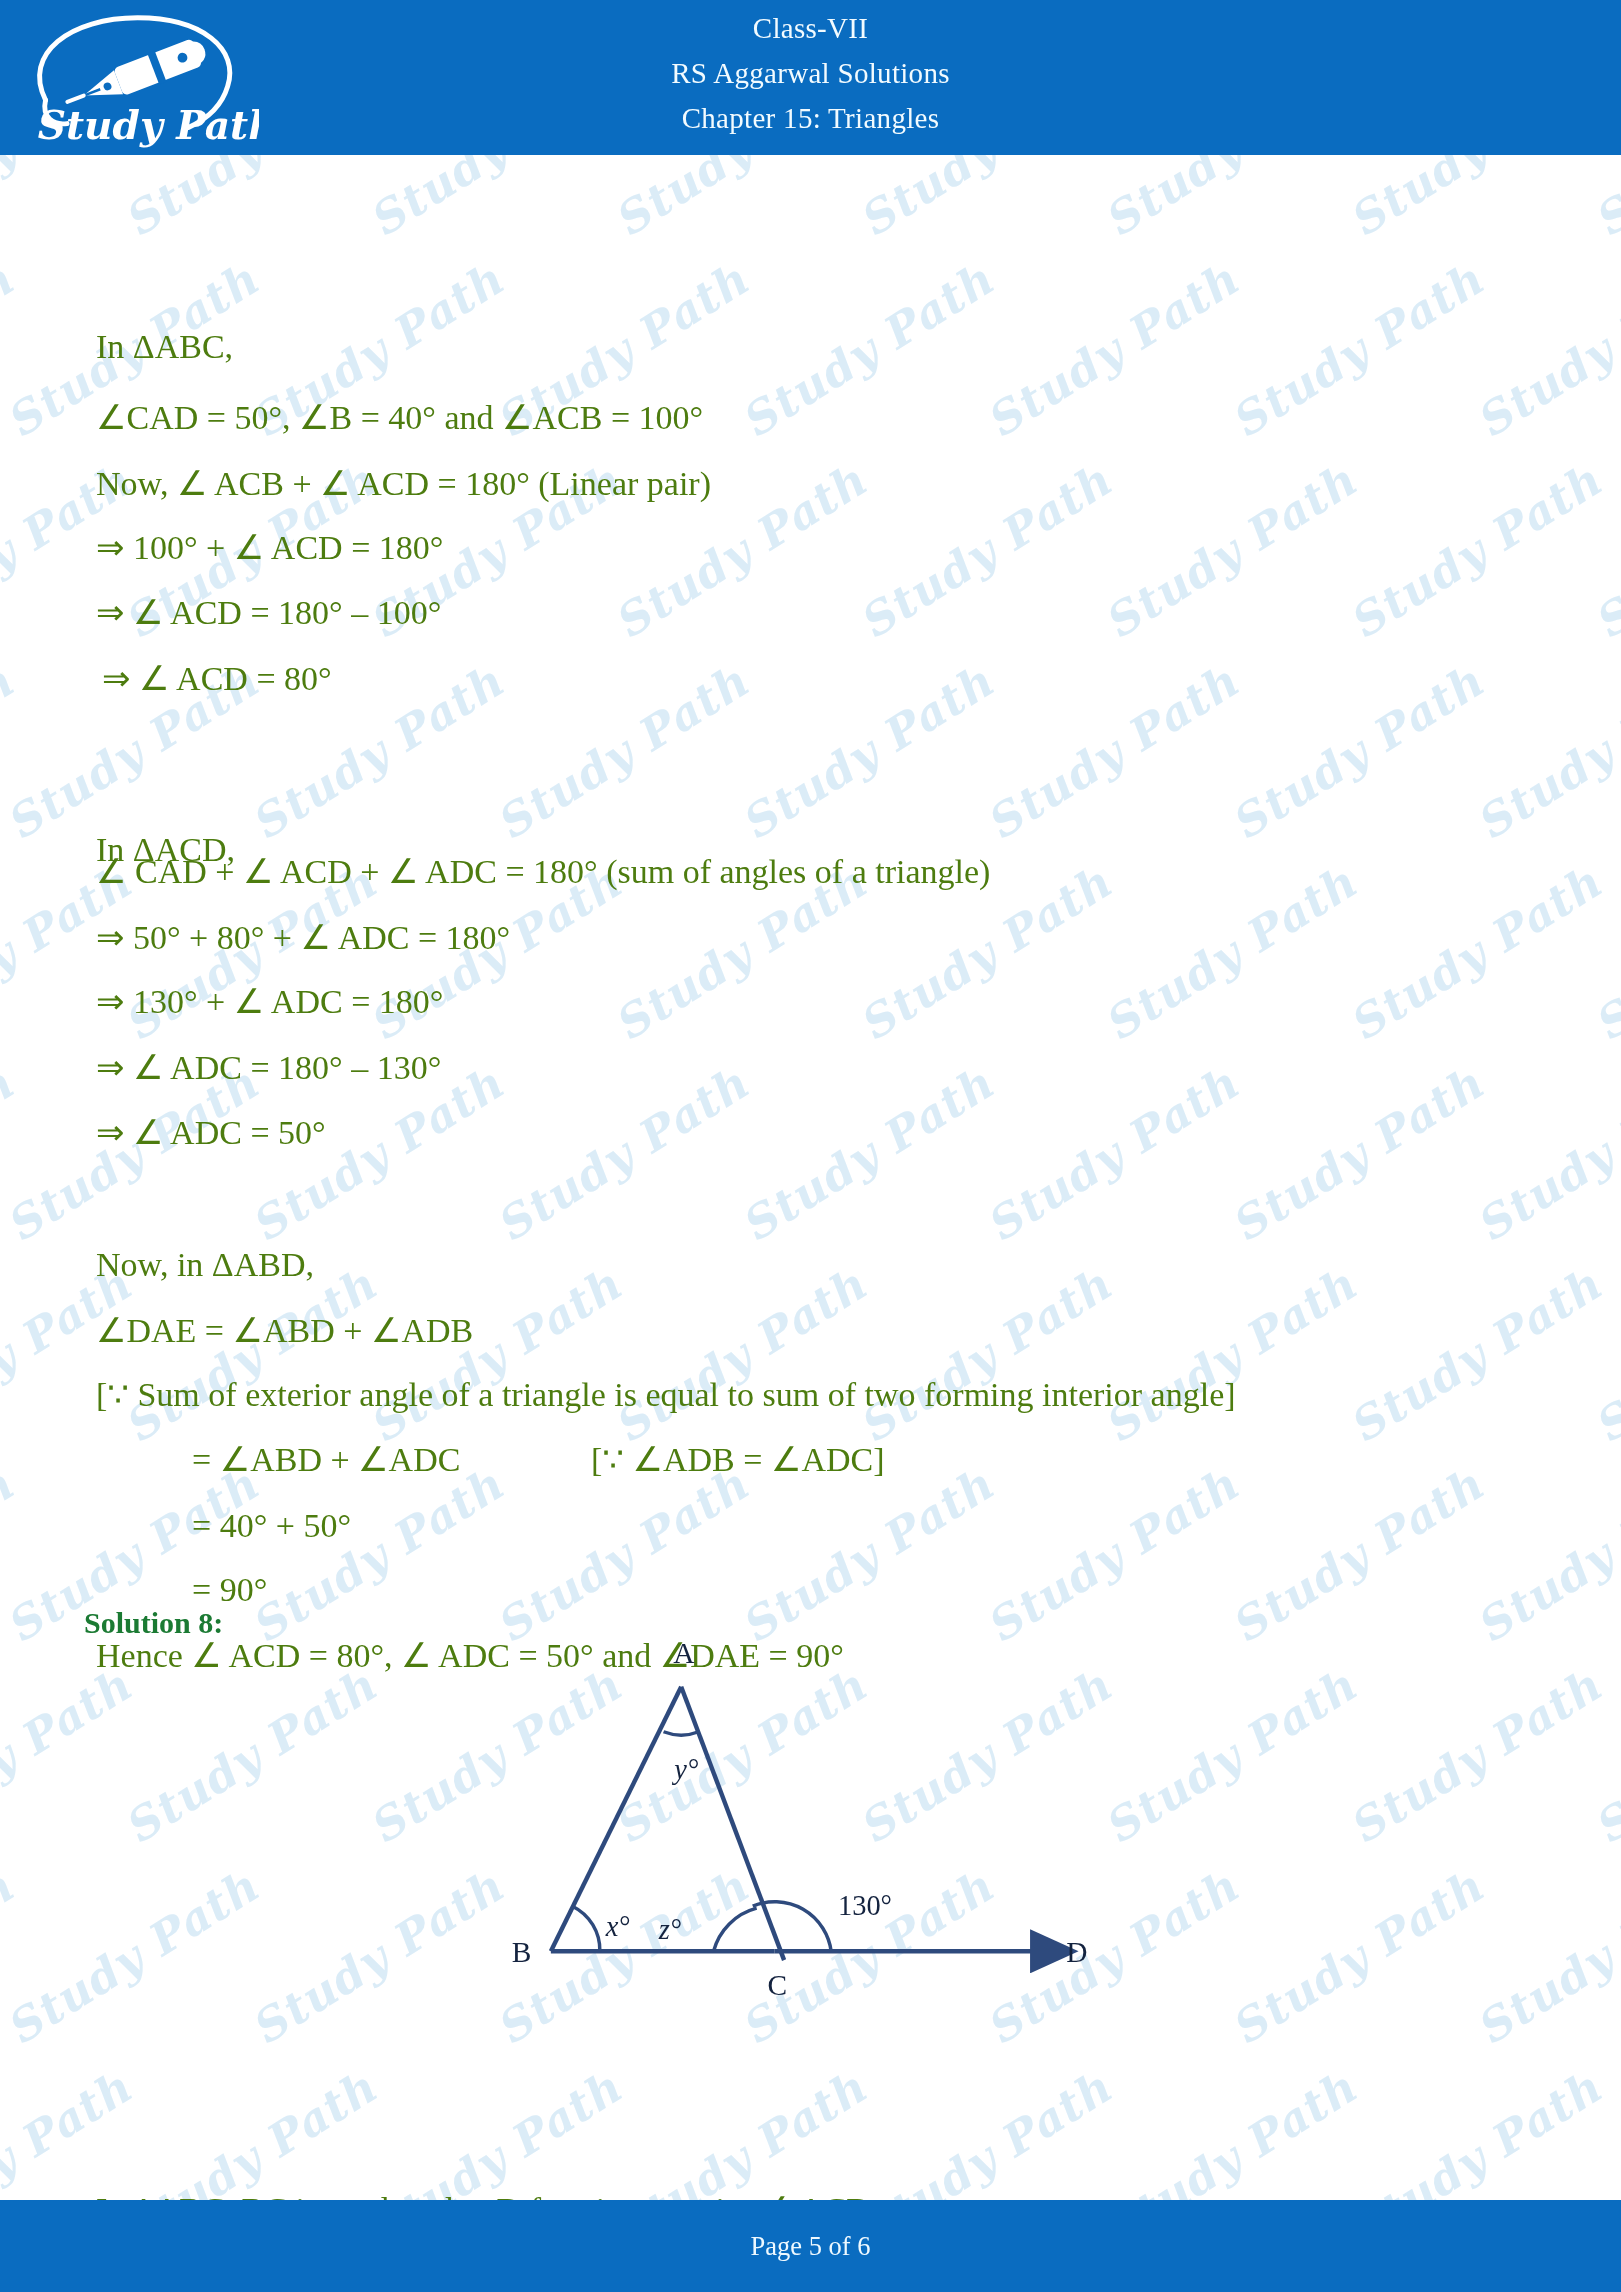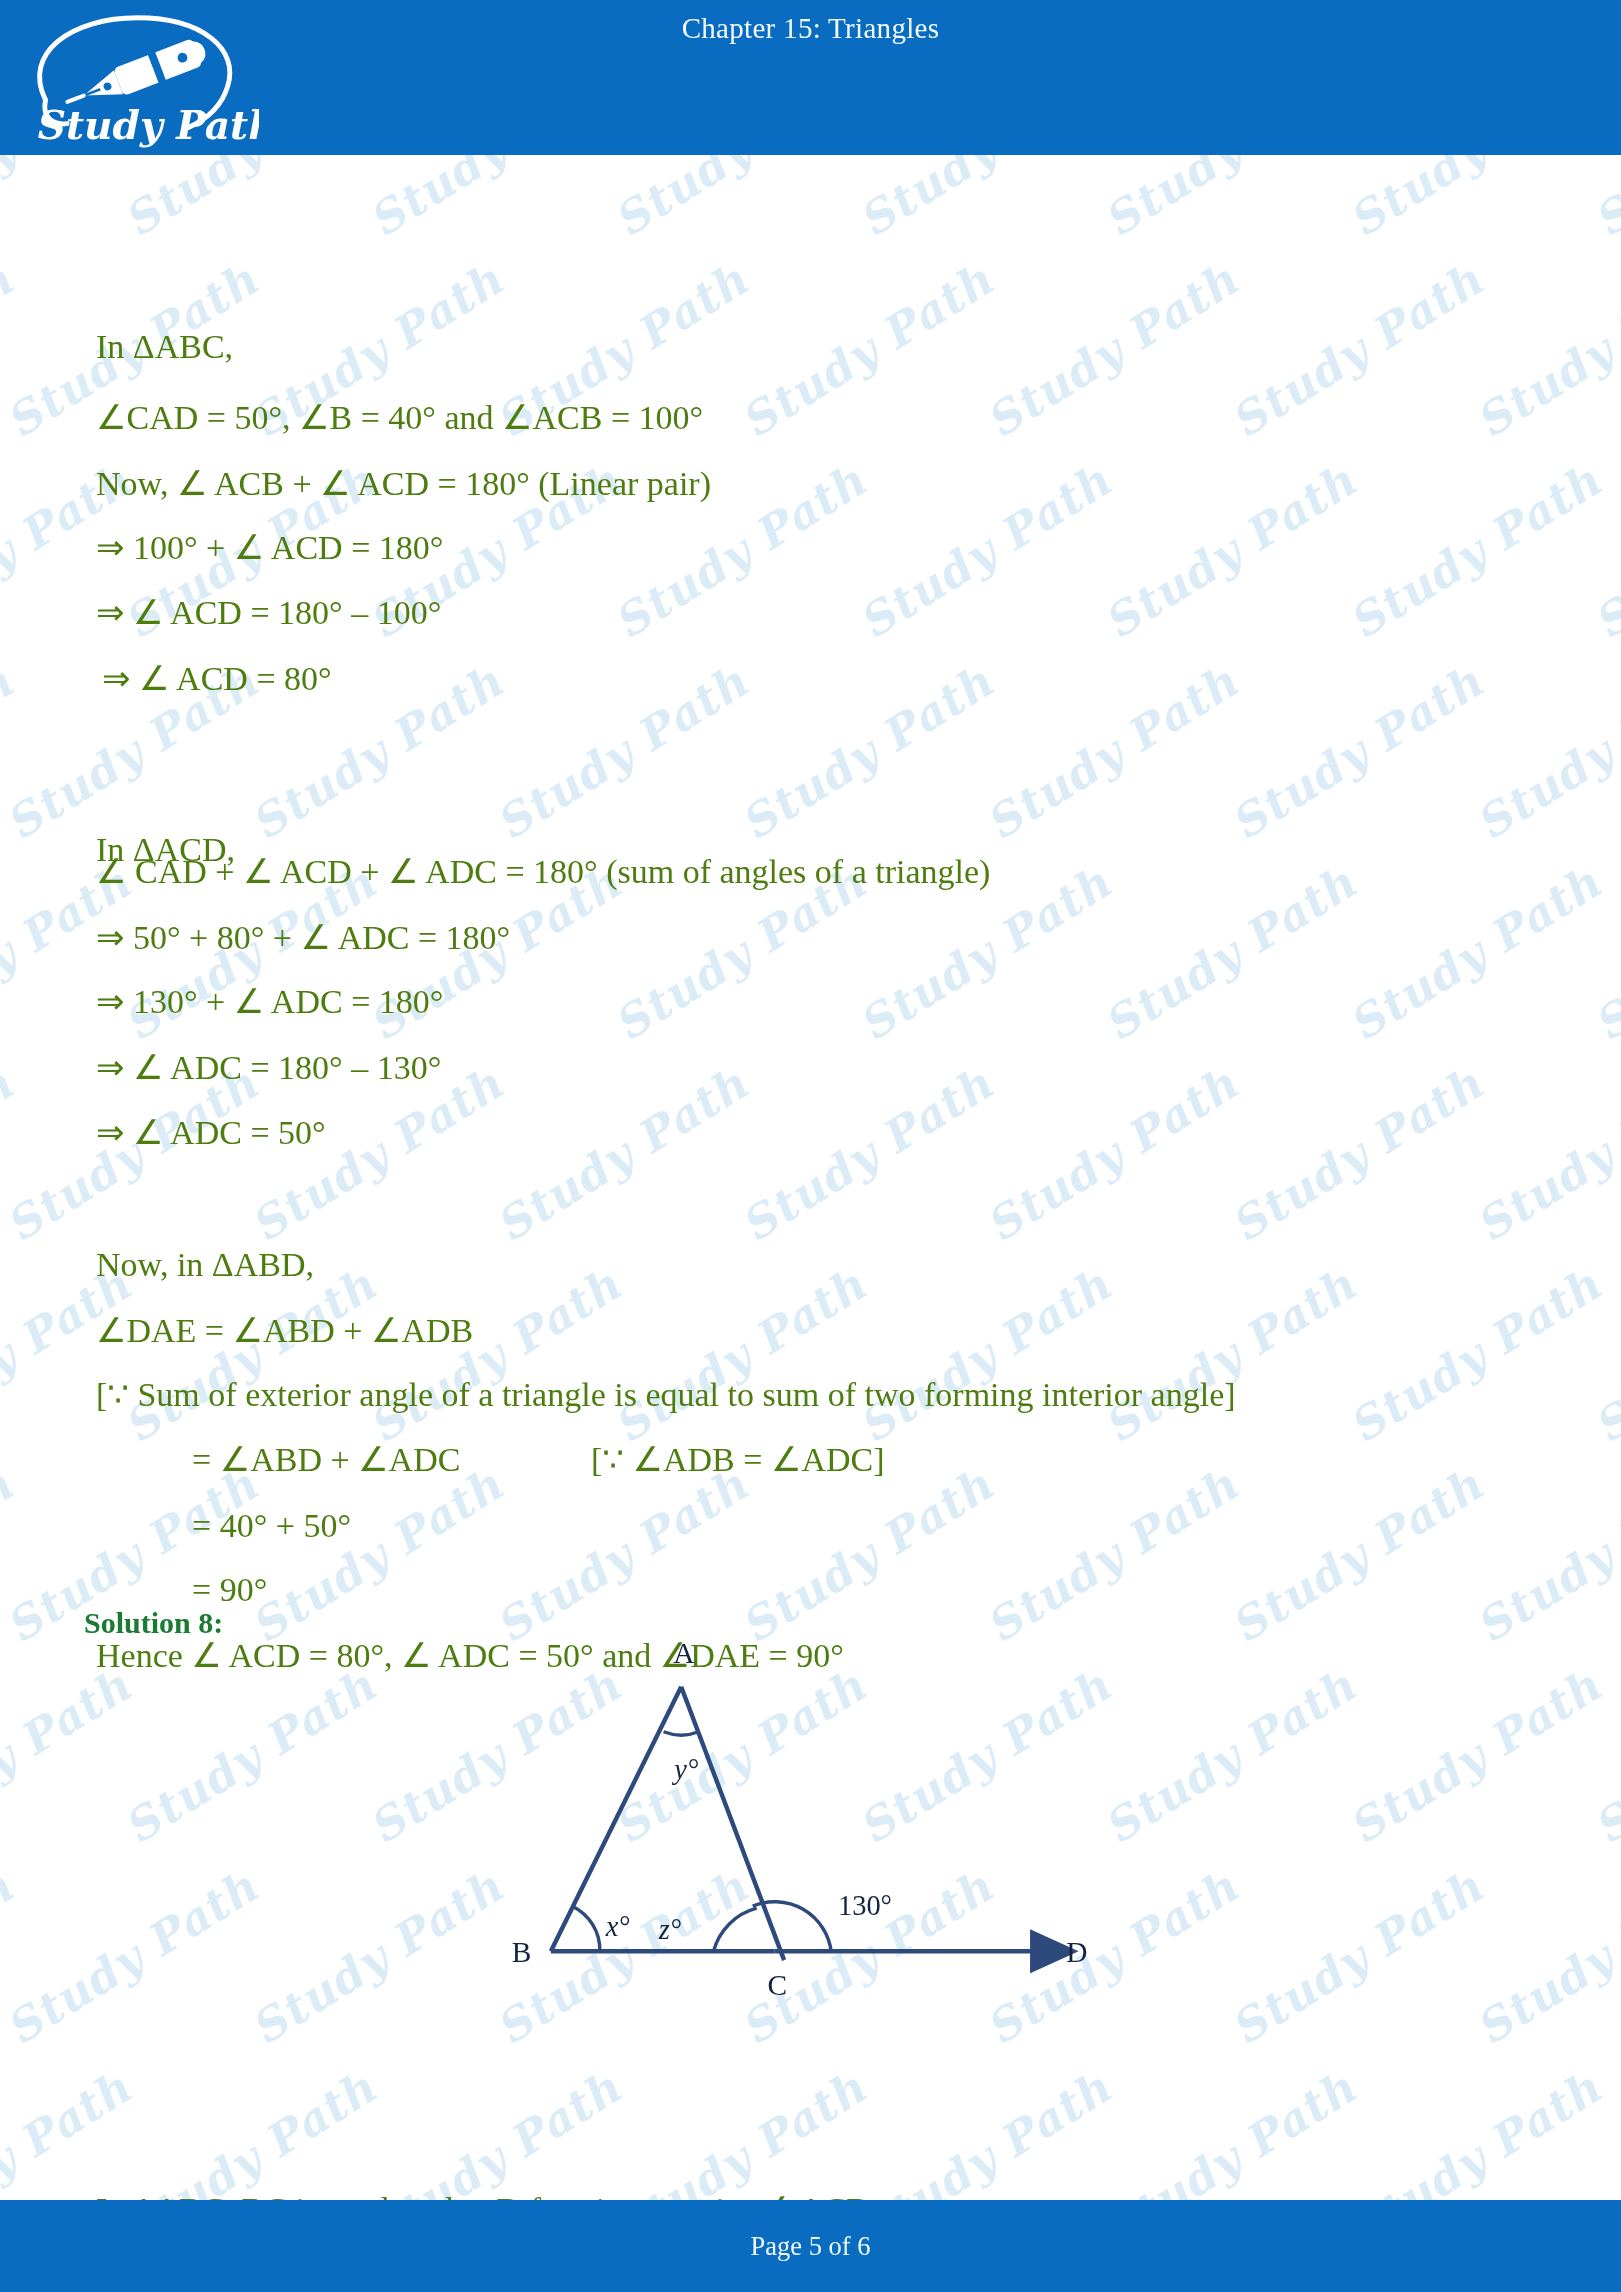--- a/index.html
+++ b/index.html
@@ -256,20 +256,22 @@
         <path d="M 58 69 L 40 69" stroke="#ffffff" stroke-width="4" stroke-linecap="round"></path>
         <path d="M 76 69 L 60 69" stroke="#0a6cc0" stroke-width="2.5"></path>
         <circle cx="84" cy="69" r="4" fill="#0a6cc0"></circle>
       </g>
 
       <text x="14" y="136" font-family="DejaVu Serif, serif" font-style="italic" font-weight="700" font-size="40" fill="#ffffff">Study Path</text>
     </svg>
   </div>
 
   <div id="header-titles">
+    <div class="header-line">Class-VII</div>
+    <div class="header-line">RS Aggarwal Solutions</div>
     <div class="header-line">Chapter 15: Triangles</div>
   </div>
 </div>
 
 <div id="content">
     <div class="para" style="left: 96px; top: 173px;">In ΔABC,</div>
     <div class="para" style="left: 96px; top: 244px;">∠CAD = 50°, ∠B = 40° and ∠ACB = 100°</div>
     <div class="para" style="left: 96px; top: 310px;">Now, ∠ ACB + ∠ ACD = 180° (Linear pair)</div>
     <div class="para" style="left: 96px; top: 374px;">⇒ 100° + ∠ ACD = 180°</div>
     <div class="para" style="left: 96px; top: 439px;">⇒ ∠ ACD = 180° – 100°</div>

